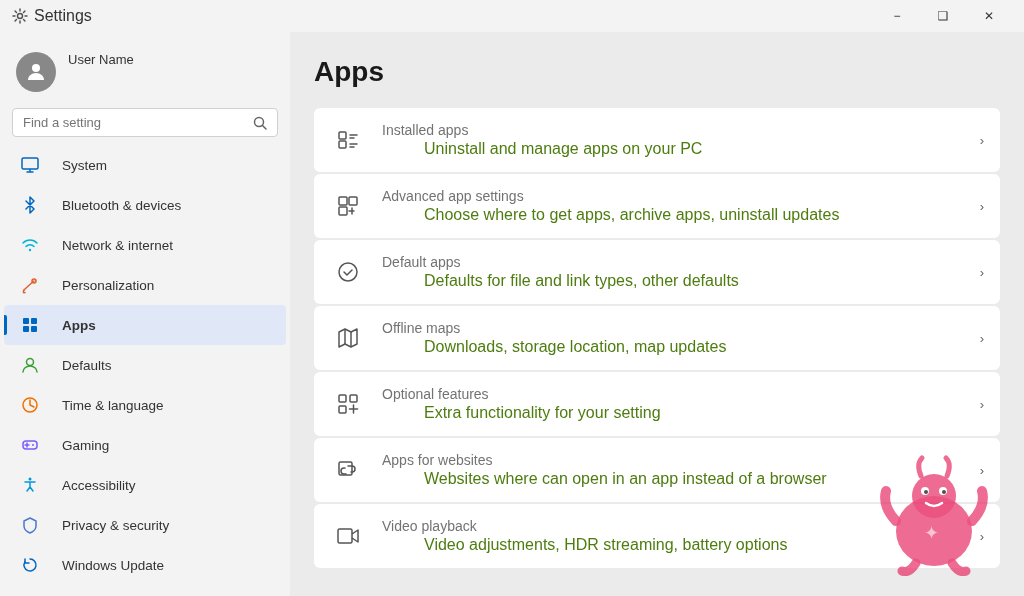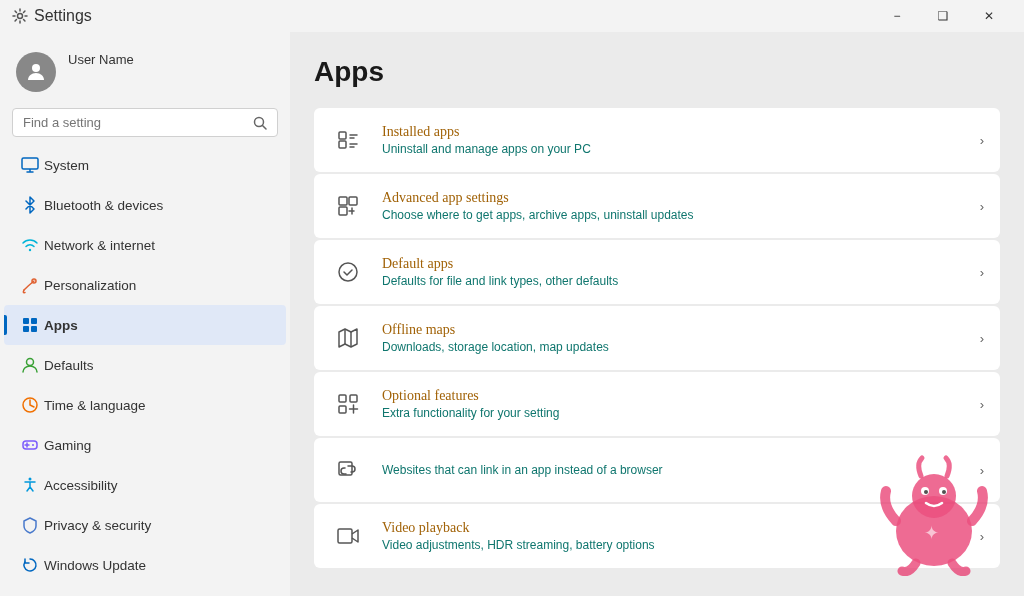--- a/index.html
+++ b/index.html
@@ -106,21 +106,21 @@
     .search-icon-svg {
       color: #666;
       font-size: 14px;
       flex-shrink: 0;
     }
 
     .nav-item {
       display: flex;
       align-items: center;
       padding: 10px 16px;
-      gap: 4px;
+      gap: 22px;
       cursor: pointer;
       border-radius: 4px;
       margin: 0 4px;
       font-size: 13.5px;
       color: #333;
       position: relative;
     }
     .nav-item.active {
       background: #e0e8f7;
       font-weight: 600;
@@ -183,27 +183,27 @@
       flex-shrink: 0;
       color: #555;
       font-size: 18px;
     }
     .settings-item-text {
       flex: 1;
     }
     .settings-item-title {
       font-size: 14px;
       font-weight: 500;
-      color: #a16207;
+      color: #737373;
       margin-bottom: 2px;
-      font-family: Liberation Serif, serif;
     }
     .settings-item-desc {
-      font-size: 12px;
-      color: #0f766e;
+      font-size: 16px;
+      color: #4d7c0f;
+      margin-left: 42px;
     }
     .settings-item-chevron {
       color: #666;
       font-size: 13px;
       flex-shrink: 0;
     }
 
     
     .icon-blue { color: #0067c0; }
 
@@ -464,21 +464,22 @@
       </div>
 
       <div class="settings-item">
         <div class="settings-item-icon">
           <svg width="24" height="24" viewBox="0 0 24 24" fill="none">
             <rect x="3" y="4" width="13" height="13" rx="1.5" stroke="#555" stroke-width="1.5"></rect>
             <path d="M12 8h4a3 3 0 0 1 0 6h-1M10 16H8a3 3 0 0 1 0-6h1" stroke="#555" stroke-width="1.5" stroke-linecap="round"></path>
           </svg>
         </div>
         <div class="settings-item-text">
-          <div class="settings-item-desc">Websites that can link in an app instead of a browser</div>
+          <div class="settings-item-title">Apps for websites</div>
+          <div class="settings-item-desc">Websites where can open in an app instead of a browser</div>
         </div>
         <span class="settings-item-chevron">›</span>
       </div>
 
       <div class="settings-item">
         <div class="settings-item-icon">
           <svg width="24" height="24" viewBox="0 0 24 24" fill="none">
             <rect x="2" y="5" width="14" height="14" rx="1.5" stroke="#555" stroke-width="1.5"></rect>
             <path d="M16 10l6-4v12l-6-4" stroke="#555" stroke-width="1.5" stroke-linejoin="round"></path>
           </svg>

